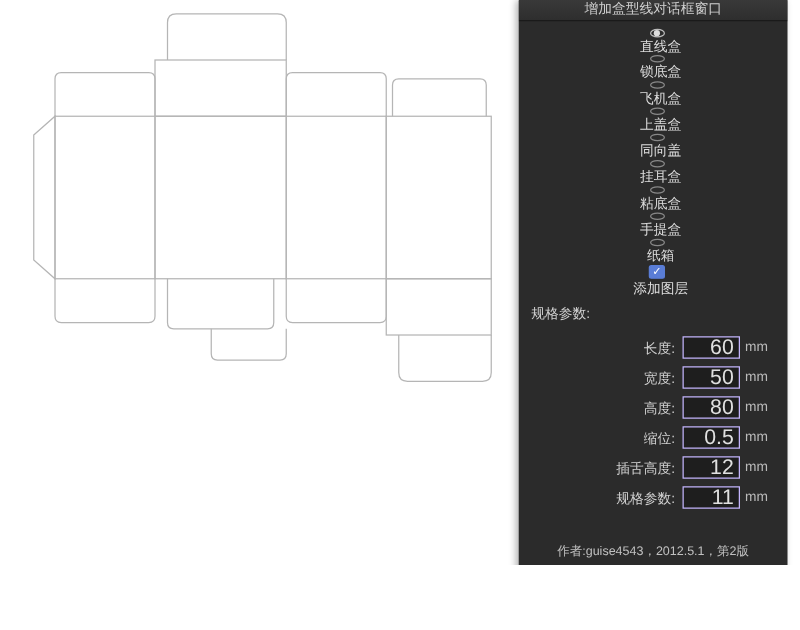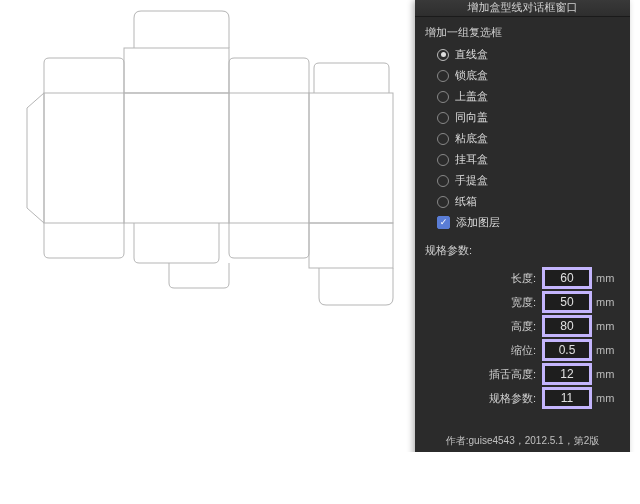--- a/index.html
+++ b/index.html
@@ -15,42 +15,42 @@
     border-radius:3px; overflow:hidden;
   }
   .dialog-titlebar {
     height:18px; background:linear-gradient(#3a3a3a,#2e2e2e);
     border-bottom:1px solid #1a1a1a;
     text-align:center; font-size:11px; line-height:18px; color:#d0d0d0;
   }
   .dialog-body { padding:6px 10px 0 10px; }
   .group-label { font-size:11px; margin:2px 0 4px 0; color:#d0d0d0; }
   .opts { padding-left:12px; }
-  .opt { display:flex; align-items:center; height:21px; cursor:pointer; }
+  .opt { display:flex; align-items:center; height:21px; cursor:pointer;flex-direction:column; }
   .radio {
     width:10px; height:10px; border:1px solid #888; border-radius:50%;
     margin-right:6px; display:inline-flex; align-items:center; justify-content:center;
     background:#2b2b2b;
   }
   .radio .dot { width:5px; height:5px; border-radius:50%; background:#ddd; display:none; }
   .opt.selected .radio .dot { display:block; }
   .opt.selected .radio { border-color:#bbb; }
   .check {
     width:11px; height:11px; border:1px solid #888; border-radius:2px;
     margin-right:6px; display:inline-flex; align-items:center; justify-content:center;
     background:#5a7dd6; color:#fff; font-size:9px; line-height:9px; border-color:#5a7dd6;
   }
   .opt-label { color:#ddd; }
   .params-label { margin-top:10px; margin-bottom:8px; color:#d0d0d0; }
   .param-rows { }
   .param-row { display:flex; align-items:center; justify-content:flex-end; height:24px; }
   .param-name { flex:0 0 auto; text-align:left; padding-right:6px; color:#d0d0d0; }
   .param-input {
-    width:36px; height:16px; background:#1e1e1e; border:3px solid #c4b5fd;
-    color:#e0e0e0; font-size:12px; padding:0 4px; text-align:center; font-family:inherit;
+    width:36px; height:16px; background:#1e1e1e; border:1px solid #c4b5fd;
+    color:#e0e0e0; font-size:17px; padding:0 4px; text-align:right; font-family:inherit;
   }
   .param-unit { width:24px; padding-left:4px; color:#bbb; }
 
   .footer-note { margin-top:24px; font-size:10px; color:#c0c0c0; text-align:center; }
   .btn-row { display:flex; justify-content:center; gap:14px; margin-top:10px; }
   .btn {
     width:66px; height:20px; border:1px solid #888; border-radius:10px;
     background:#2b2b2b; color:#ddd; font-size:11px; line-height:18px; text-align:center;
     cursor:pointer;
   }
@@ -87,48 +87,51 @@
         <path d="M145 255 L145 275 Q145 280 150 280 L200 280 Q205 280 205 275 L205 255"></path>
 
         <path d="M290 85 L290 60 Q290 55 295 55 L360 55 Q365 55 365 60 L365 85"></path>
       </g>
     </svg>
   </div>
 
   <div class="dialog">
     <div class="dialog-titlebar">增加盒型线对话框窗口</div>
     <div class="dialog-body">
-      <div class="group-label">增加一组复选框</div>
 
       <div class="opts">
         <div class="opt selected">
           <span class="radio">
               <span class="dot"></span>
             </span>
           <span class="opt-label">直线盒</span>
         </div>
         <div class="opt">
           <span class="radio"></span>
           <span class="opt-label">锁底盒</span>
         </div>
         <div class="opt">
           <span class="radio"></span>
+          <span class="opt-label">飞机盒</span>
+        </div>
+        <div class="opt">
+          <span class="radio"></span>
           <span class="opt-label">上盖盒</span>
         </div>
         <div class="opt">
           <span class="radio"></span>
           <span class="opt-label">同向盖</span>
         </div>
         <div class="opt">
           <span class="radio"></span>
-          <span class="opt-label">粘底盒</span>
+          <span class="opt-label">挂耳盒</span>
         </div>
         <div class="opt">
           <span class="radio"></span>
-          <span class="opt-label">挂耳盒</span>
+          <span class="opt-label">粘底盒</span>
         </div>
         <div class="opt">
           <span class="radio"></span>
           <span class="opt-label">手提盒</span>
         </div>
         <div class="opt">
           <span class="radio"></span>
           <span class="opt-label">纸箱</span>
         </div>
         <div class="opt">

